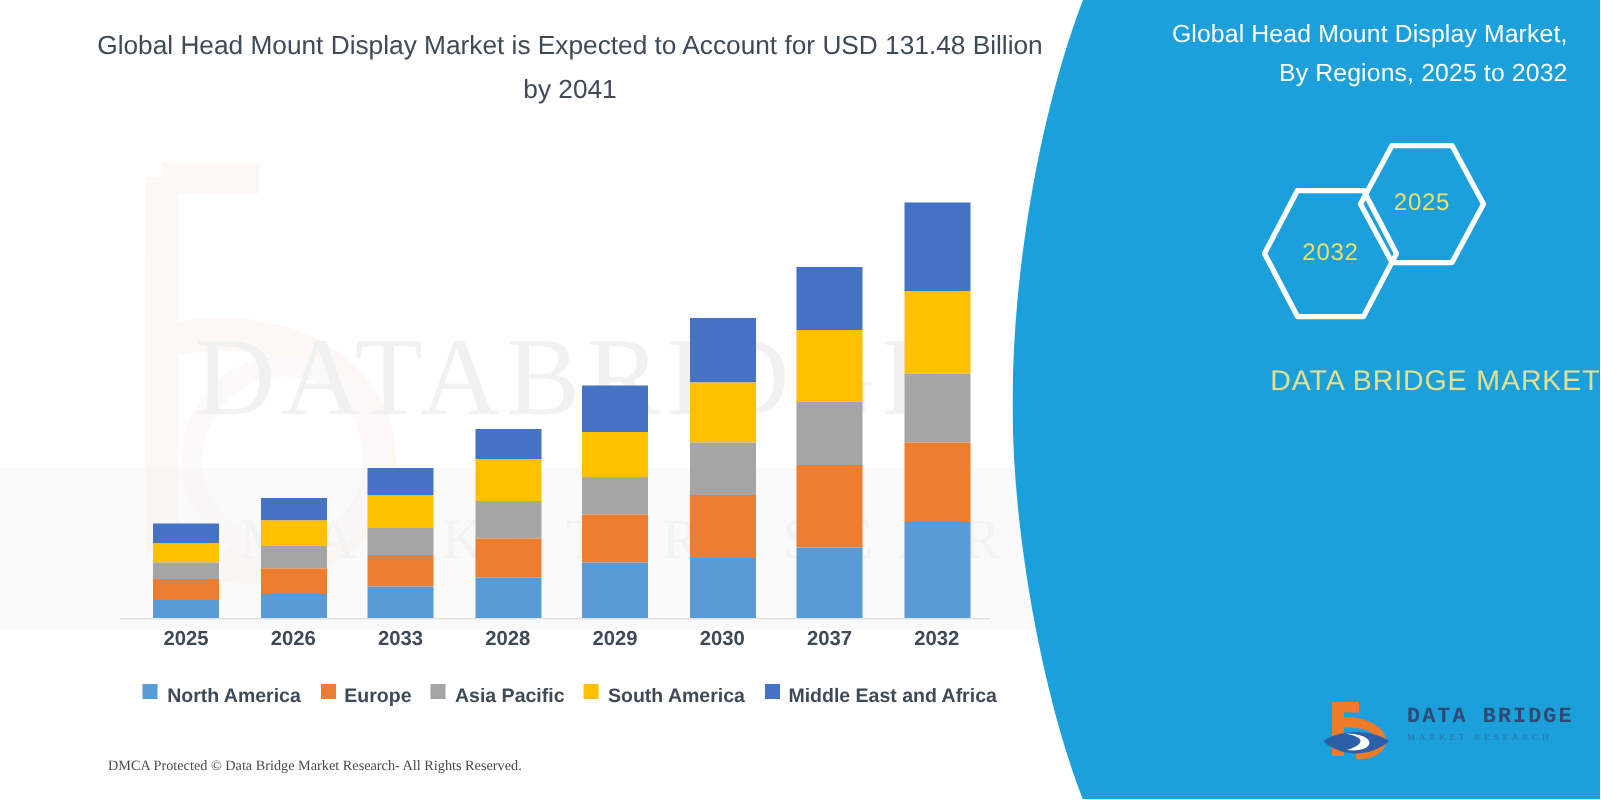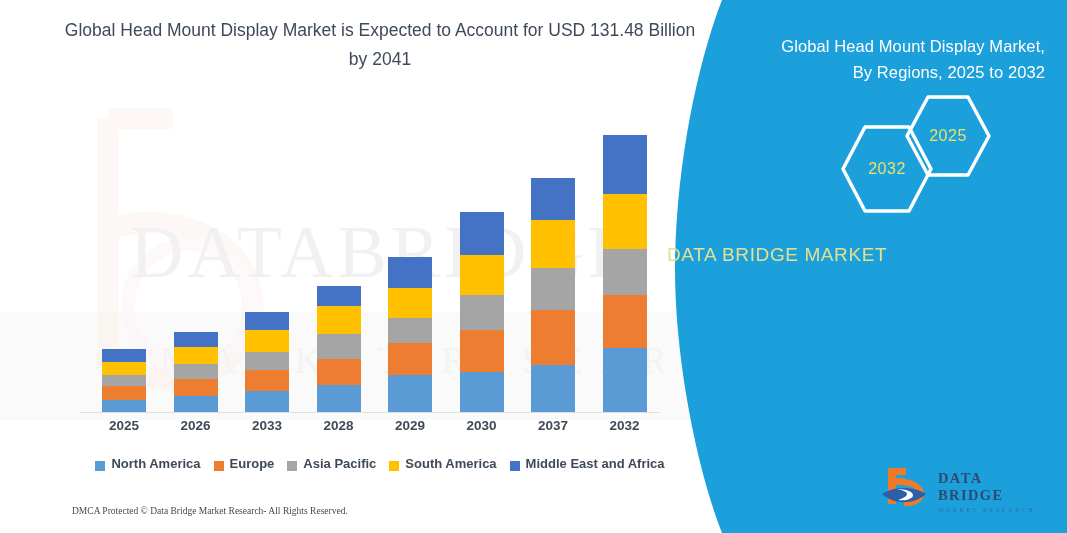--- a/index.html
+++ b/index.html
@@ -15,47 +15,46 @@
   
   .blue-panel {
     position:absolute; top:0; right:0; width:400px; height:533px;
     background:#1CA0DB;
     clip-path: path("M 400,0 L 400,533 L 55,533 C 30,470 8,360 8,270 C 8,175 28,70 55,0 Z");
   }
   .panel-title {
     position:absolute; top:10px; right:22px; width:300px;
     text-align:right; color:#ffffff; font-size:16.5px; line-height:26px;
     letter-spacing:.1px;
-    margin-top:23px;
   }
   .panel-title .l2 { display:block; }
 
   
   .hex-wrap { position:absolute; top:95px; right:20px; width:220px; height:110px; }
   .hex { position:absolute; }
   .hex svg { display:block; }
   .hex-label {
     position:absolute; inset:0; display:flex; align-items:center; justify-content:center;
     color:#E8E06A; font-size:16px; letter-spacing:.5px;
   }
   .hex-2025 { left:76px; top:-2px; width:90px; height:86px; }
   .hex-2032 { left:12px; top:28px; width:96px; height:92px; }
 
   .brand-text {
-    position:absolute; top:240px; right:0; width:400px; text-align:left;
+    position:absolute; top:240px; right:0; width:400px; text-align:right;
     color:#E4E08E; font-size:19px; line-height:30px; letter-spacing:.6px;
   }
 
   
   .logo-box { position:absolute; left:880px; top:462px; width:170px; height:52px; }
   .logo-mark { position:absolute; left:0; top:2px; width:52px; height:46px; }
   .logo-words { position:absolute; left:58px; top:8px; }
   .logo-words .t1 {
     color:#2E4A73; font-size:14.5px; letter-spacing:1.4px;
-    font-family:Liberation Serif, serif; font-weight:bold;
+    font-family:Liberation Mono, monospace; font-weight:bold;
   }
   .logo-words .t2 {
     color:#2E6FA8; font-size:6px; letter-spacing:2.6px; margin-top:3px;
     font-family:"Liberation Serif", serif;
   }
 
   
   .chart-area { position:absolute; left:0; top:0; width:712px; height:533px; }
 
   .chart-title {
@@ -97,21 +96,21 @@
   .xlabels { position:absolute; left:80px; top:418px; width:590px; height:24px; }
   .xlabel {
     position:absolute; width:60px; text-align:center;
     color:#3F4A59; font-size:13.5px; font-weight:bold;
   }
 
   .legend {
     position:absolute; left:80px; top:456px; width:600px;
     display:flex; align-items:center; justify-content:center; gap:13px;
   }
-  .legend-item { display:flex; align-items:flex-end; gap:6px; }
+  .legend-item { display:flex; align-items:flex-start; gap:6px; }
   .legend-swatch { width:10px; height:10px; display:inline-block; }
   .legend-label { color:#3F4A59; font-size:13px; font-weight:bold; white-space:nowrap; }
 
   .footer { position:absolute; left:0; top:506px; width:712px; height:22px;padding-left:16px; }
   .footer-left {
     position:absolute; left:72px; top:0; color:#4A4A4A; font-size:9.5px;
     font-family:"Liberation Serif", serif;
   }
   .footer-right {
     position:absolute; left:400px; top:0; color:#4A4A4A; font-size:9.5px;

